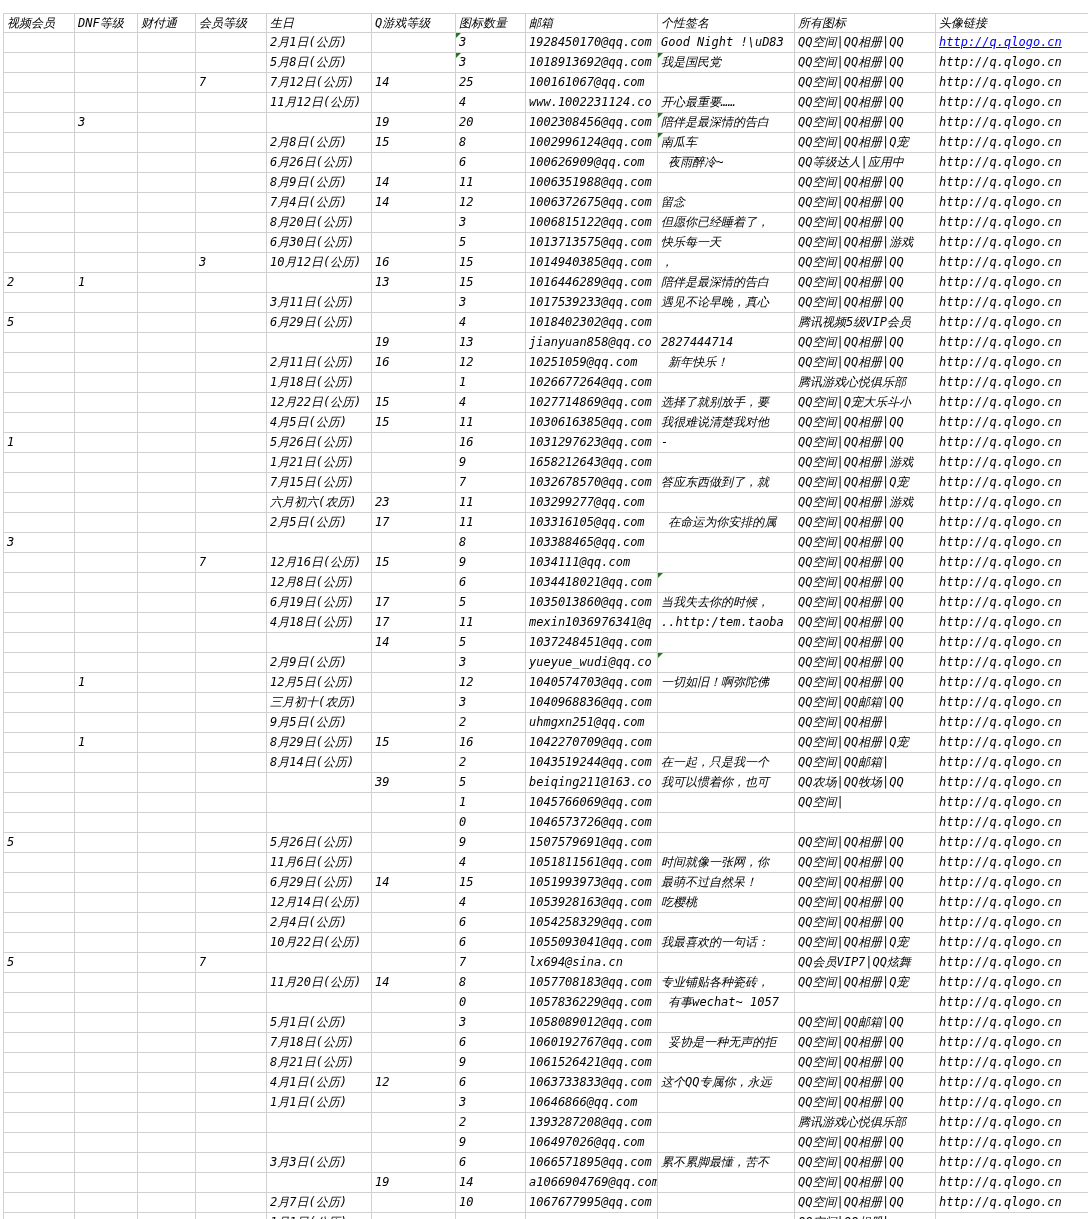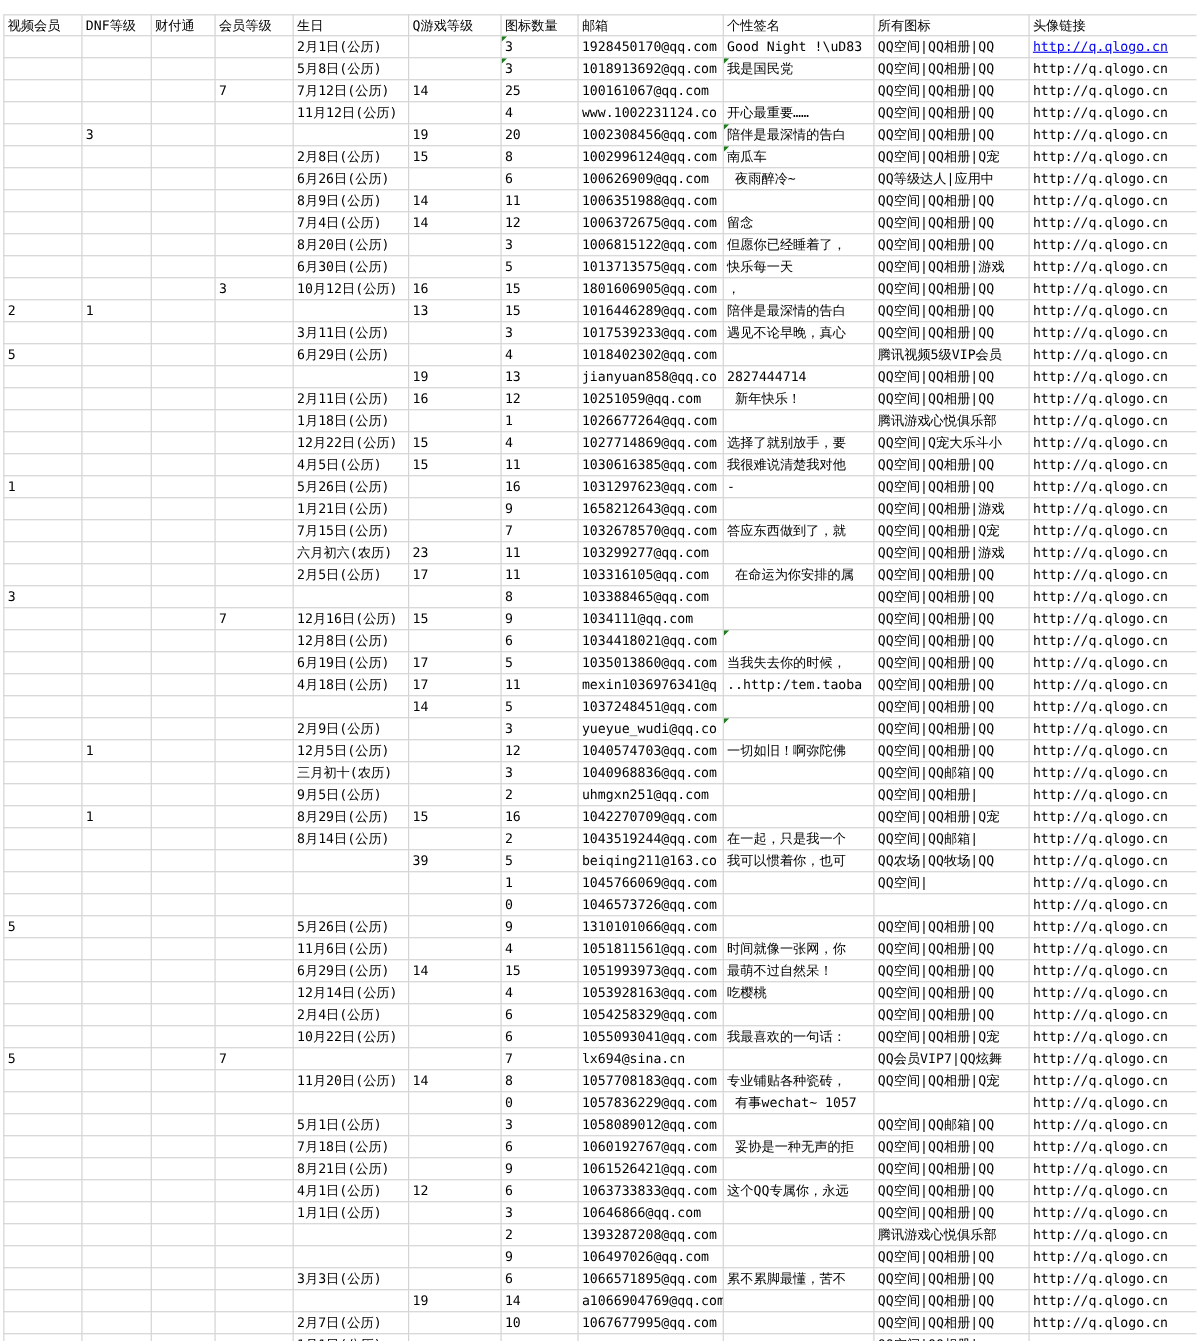--- a/index.html
+++ b/index.html
@@ -1,21 +1,21 @@
 <!DOCTYPE html>
 <html><head>
 <meta charset="utf-8">
 <style>
   html,body{margin:0;padding:0;background:#ffffff;}
   body{
     font-family:"DejaVu Sans Mono","Liberation Mono","DejaVu Sans","Liberation Sans",sans-serif;
     font-size:12px;color:#000;
   }
   #sheet-wrap{
-    position:relative;width:1088px;height:1219px;overflow:hidden;background:#fff;
+    position:relative;width:1088px;height:1219px;overflow:hidden;background:#fff;font-style:italic;
   }
   .top-strip{height:13px;background:#fff;}
   .grid{margin-left:3px;}
   .row{display:flex;height:20px;line-height:19px;}
   .row .cell{
     box-sizing:border-box;
     border-right:1px solid #d0d0d0;
     border-bottom:1px solid #d0d0d0;
     padding:0 1px 0 3px;
     white-space:pre;
@@ -210,21 +210,21 @@
   </div>
 
   <div class="row">
     <div class="cell c0"></div>
     <div class="cell c1"></div>
     <div class="cell c2"></div>
     <div class="cell c3">3</div>
     <div class="cell c4">10月12日(公历)</div>
     <div class="cell c5">16</div>
     <div class="cell c6">15</div>
-    <div class="cell c7">1801606905@qq.com</div>
+    <div class="cell c7">1014940385@qq.com</div>
     <div class="cell c8">，</div>
     <div class="cell c9">QQ空间|QQ相册|QQ</div>
     <div class="cell c10">http://q.qlogo.cn</div>
   </div>
 
   <div class="row">
     <div class="cell c0">2</div>
     <div class="cell c1">1</div>
     <div class="cell c2"></div>
     <div class="cell c3"></div>
@@ -616,21 +616,21 @@
   </div>
 
   <div class="row">
     <div class="cell c0">5</div>
     <div class="cell c1"></div>
     <div class="cell c2"></div>
     <div class="cell c3"></div>
     <div class="cell c4">5月26日(公历)</div>
     <div class="cell c5"></div>
     <div class="cell c6">9</div>
-    <div class="cell c7">1310101066@qq.com</div>
+    <div class="cell c7">1507579691@qq.com</div>
     <div class="cell c8"></div>
     <div class="cell c9">QQ空间|QQ相册|QQ</div>
     <div class="cell c10">http://q.qlogo.cn</div>
   </div>
 
   <div class="row">
     <div class="cell c0"></div>
     <div class="cell c1"></div>
     <div class="cell c2"></div>
     <div class="cell c3"></div>

